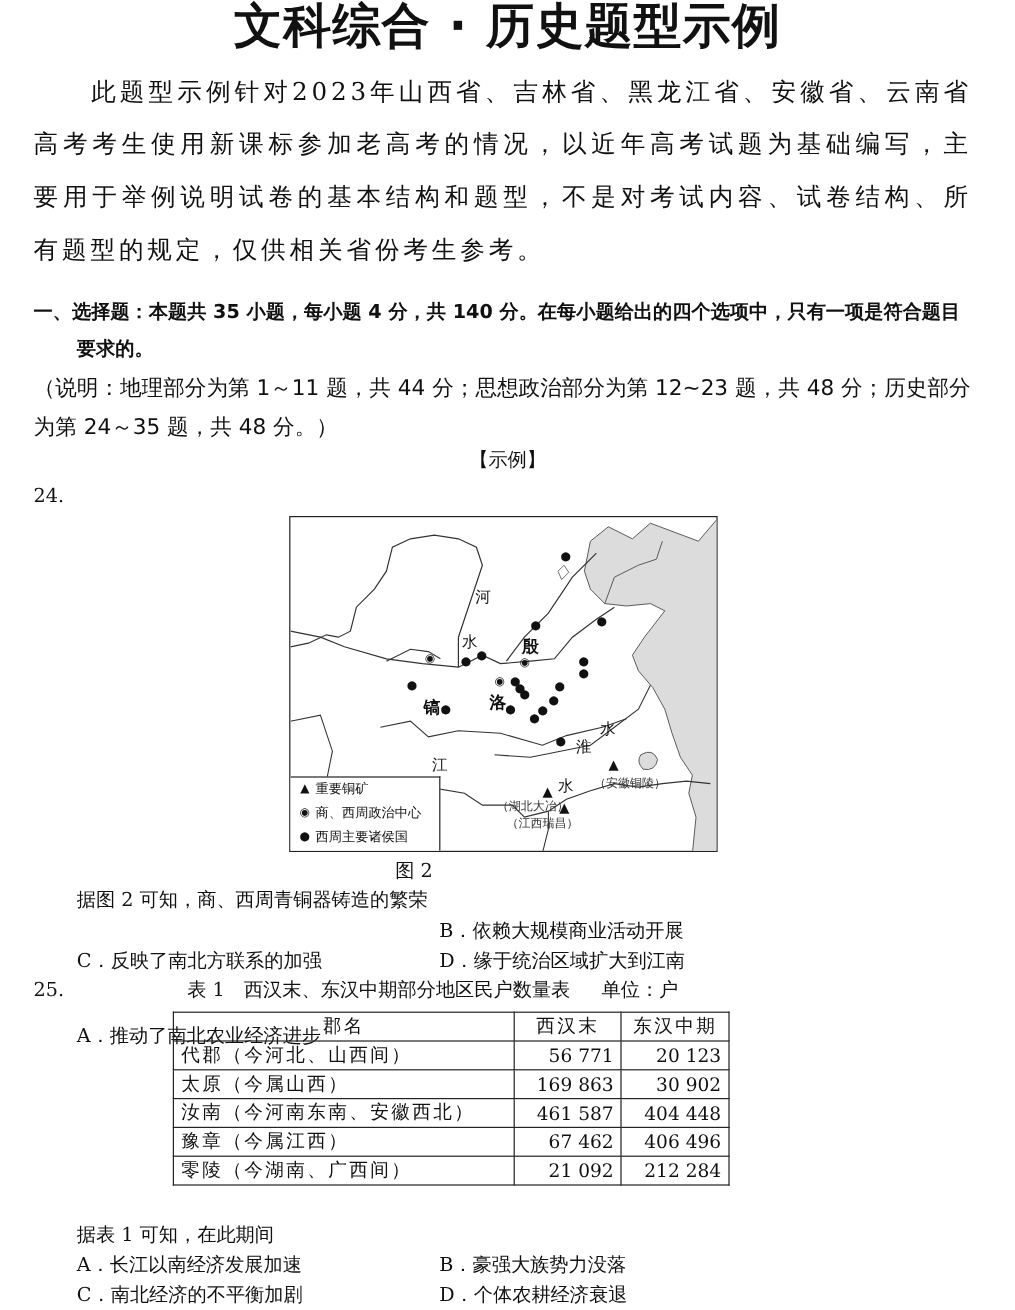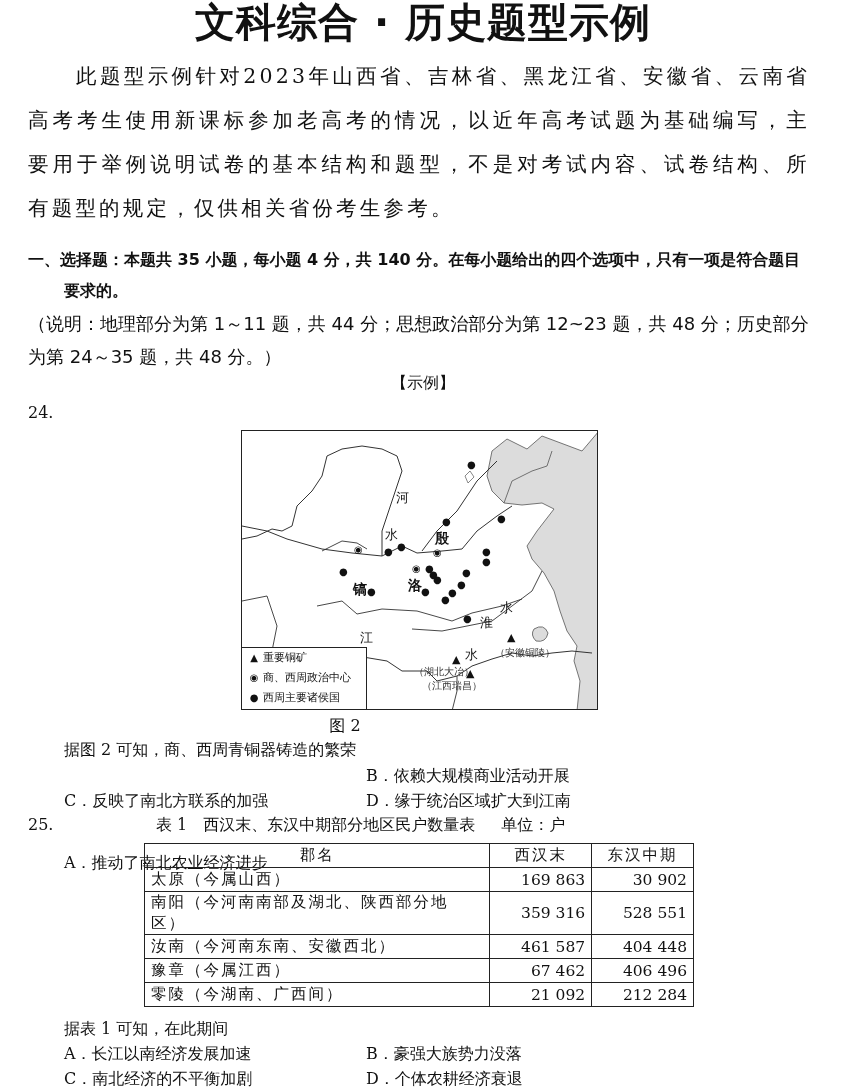--- a/index.html
+++ b/index.html
@@ -50,21 +50,21 @@
   .map-label.big { font-size: 14px; font-weight: bold; }
   .map-label.small { font-size: 10px; color: #333; }
   .fig-caption {
     position: absolute; left: 0; width: 690px; top: 716px; text-align: center; font-size: 16px;
   }
   .stem { position: absolute; left: 64px; font-size: 16px; }
   .opt { position: absolute; font-size: 16px; white-space: nowrap; }
   .table-title { position: absolute; left: 156px; top: 815px; font-size: 16px; white-space: nowrap; }
   .table-title .unit { margin-left: 26px; }
   table.data {
-    position: absolute; left: 144px; top: 843px; width: 550px;
+    position: absolute; left: 144px; top: 843px; width: 464px;
     border-collapse: collapse; font-size: 15.5px;
   }
   table.data th, table.data td {
     border: 1.2px solid #222; height: 23px; padding: 0 6px; font-weight: normal;
   }
   table.data th { text-align: center; letter-spacing: 2px; }
   table.data td.name { letter-spacing: 2px; text-align: left; }
   table.data td.num { text-align: right; }
   table.data col.c1 { width: 346px; }
   table.data col.c2 { width: 102px; }
@@ -189,28 +189,28 @@
     </colgroup>
   <thead>
     <tr>
       <th>郡名</th>
       <th>西汉末</th>
       <th>东汉中期</th>
     </tr>
   </thead>
   <tbody>
     <tr>
+      <td class="name">代郡（今河北、山西间）</td>
+      <td class="num">56 771</td>
+      <td class="num">20 123</td>
+    </tr>
+    <tr>
       <td class="name">太原（今属山西）</td>
       <td class="num">169 863</td>
       <td class="num">30 902</td>
-    </tr>
-    <tr>
-      <td class="name">南阳（今河南南部及湖北、陕西部分地区）</td>
-      <td class="num">359 316</td>
-      <td class="num">528 551</td>
     </tr>
     <tr>
       <td class="name">汝南（今河南东南、安徽西北）</td>
       <td class="num">461 587</td>
       <td class="num">404 448</td>
     </tr>
     <tr>
       <td class="name">豫章（今属江西）</td>
       <td class="num">67 462</td>
       <td class="num">406 496</td>

